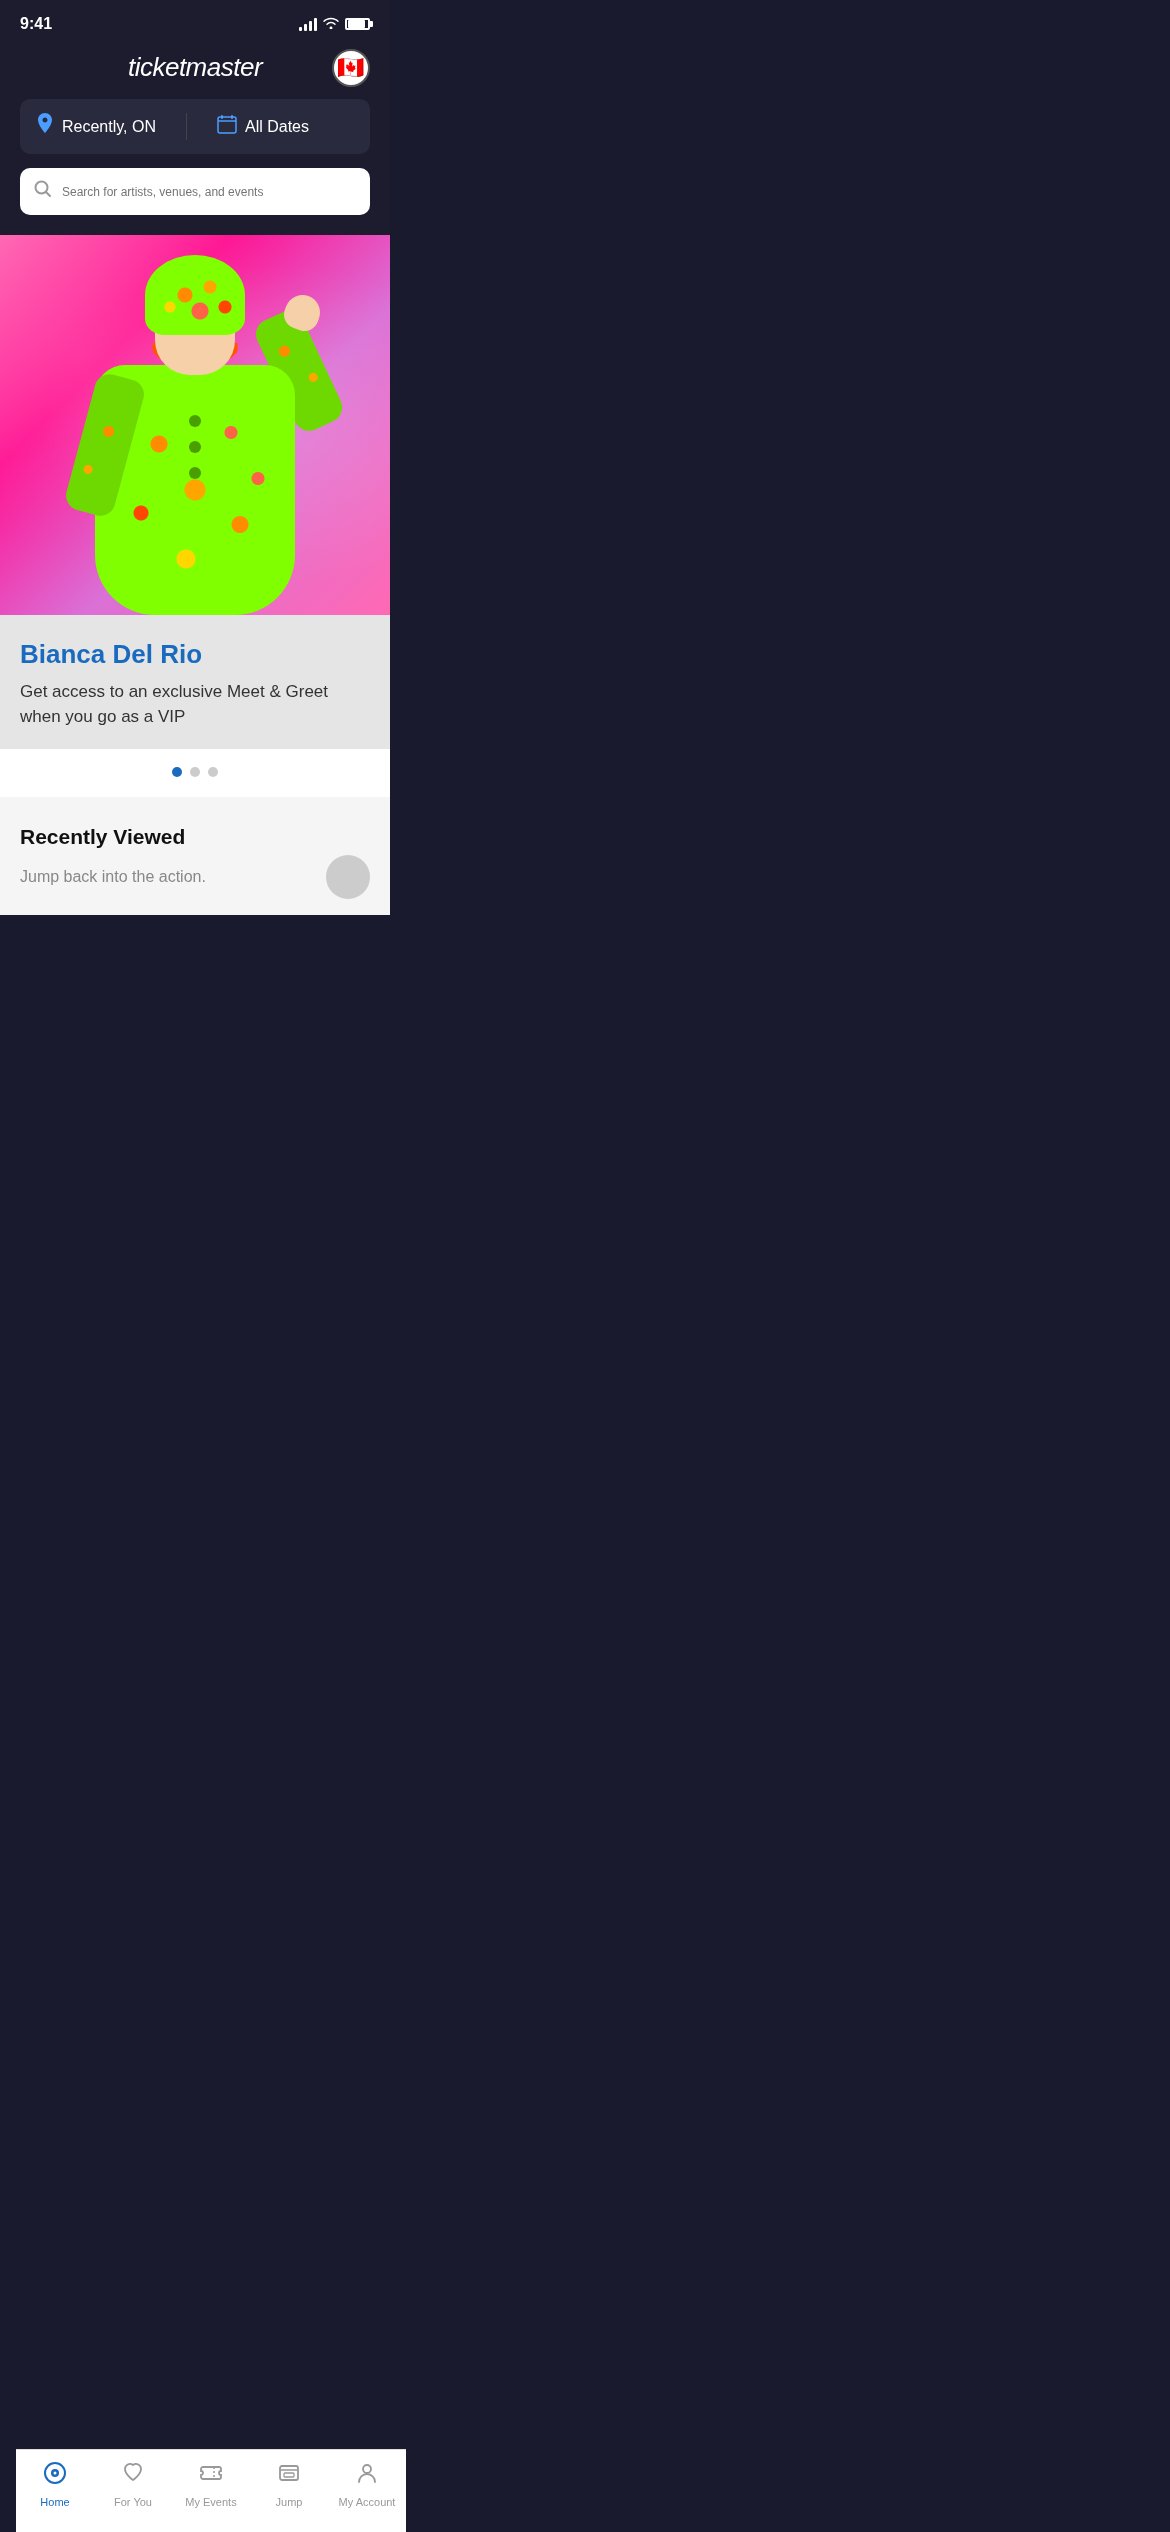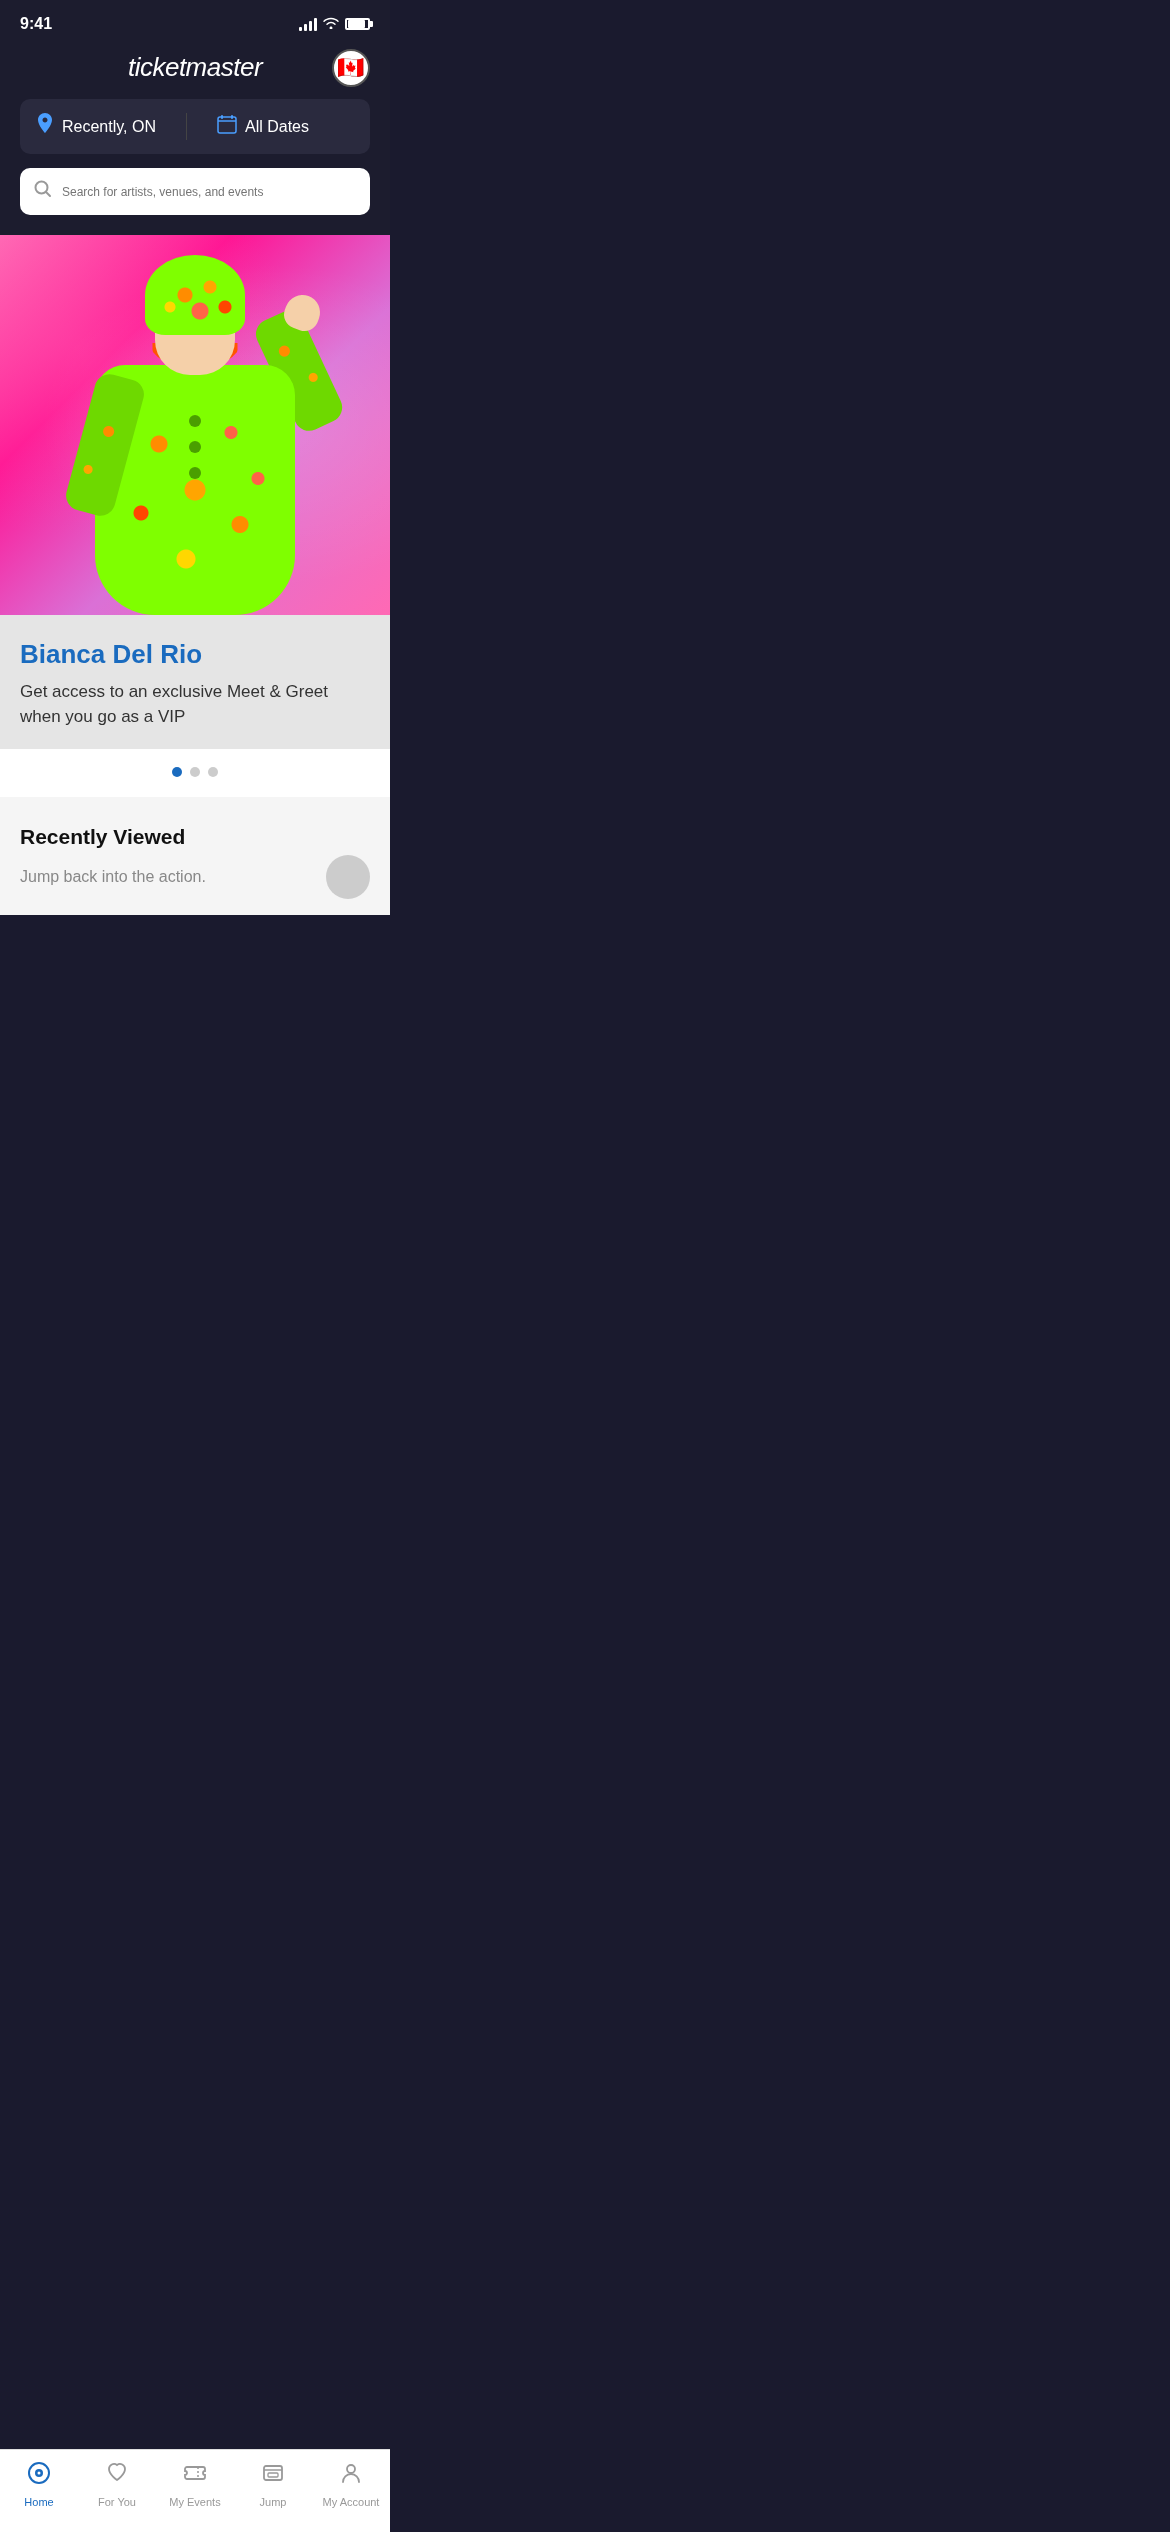--- a/index.html
+++ b/index.html
@@ -352,21 +352,21 @@
       border-radius: 50%;
       background: #ccc;
       border: none;
       cursor: pointer;
     }
 
     
     .bottom-nav {
       position: fixed;
       bottom: 0;
-      left: 0;
+      left: 16px;
       width: 390px;
       background: white;
       border-top: 1px solid #e0e0e0;
       display: flex;
       justify-content: space-around;
       align-items: flex-start;
       padding: 10px 0 24px;
     }
     .nav-item {
       display: flex;

